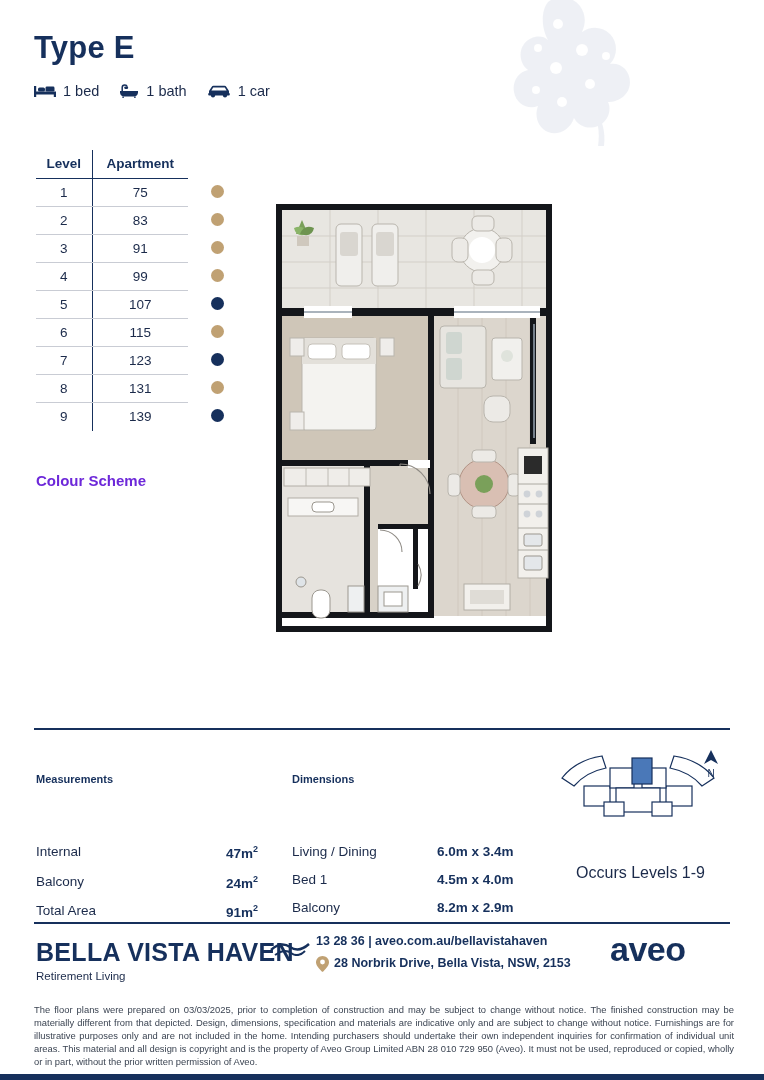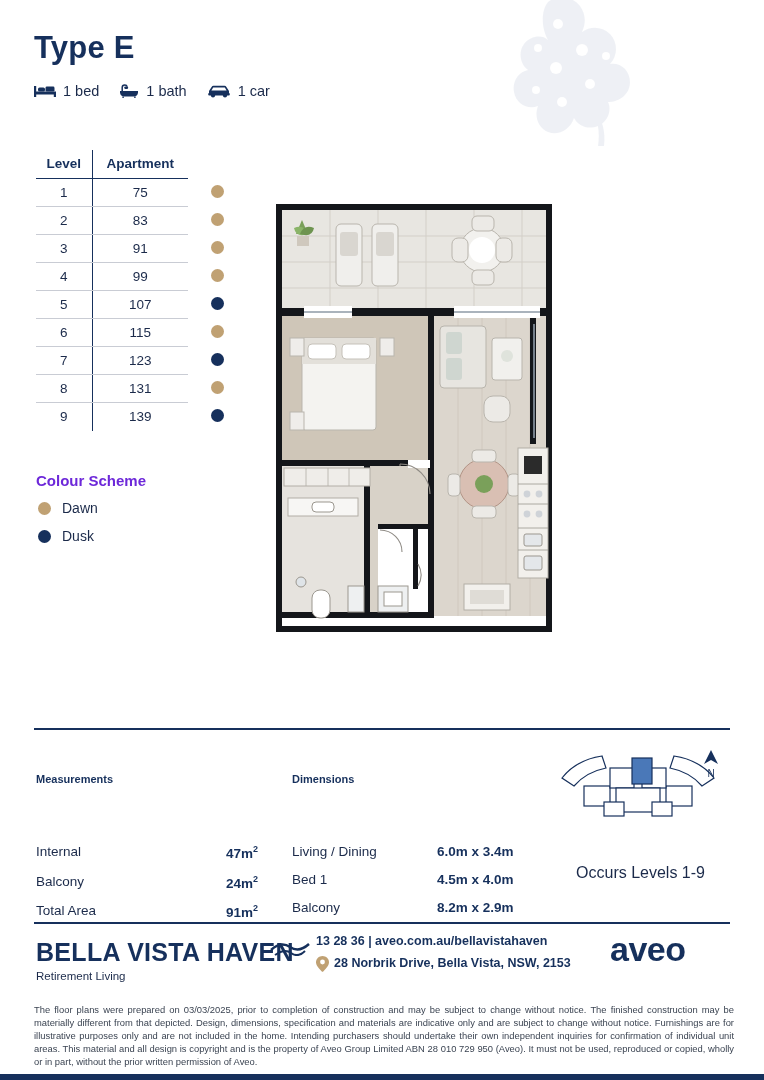--- a/index.html
+++ b/index.html
@@ -246,30 +246,20 @@
         </tr>
         <tr>
           <td class="c1" style="border-bottom:none">9</td>
           <td class="c2" style="border-bottom:none">139</td>
           <td class="c3"><span class="dot" style="background:#16305c"></span></td>
         </tr>
       </tbody>
   </table>
 
   <div class="cs-title">Colour Scheme</div>
-  <div class="cs-list">
-    <div class="cs-row">
-      <span class="dot" style="background:#c0a173"></span>
-      <span>Dawn</span>
-    </div>
-    <div class="cs-row">
-      <span class="dot" style="background:#16305c"></span>
-      <span>Dusk</span>
-    </div>
-  </div>
 
   <svg class="floorplan" viewBox="0 0 292 440">
 
     <rect x="8" y="6" width="276" height="428" fill="#ffffff"></rect>
 
     <rect x="14" y="12" width="266" height="100" fill="#e8e6e1"></rect>
     <g stroke="#d3cfc8" stroke-width="1">
       <line x1="14" y1="38" x2="280" y2="38"></line>
         <line x1="14" y1="64" x2="280" y2="64"></line>
       <line x1="14" y1="90" x2="280" y2="90"></line>

